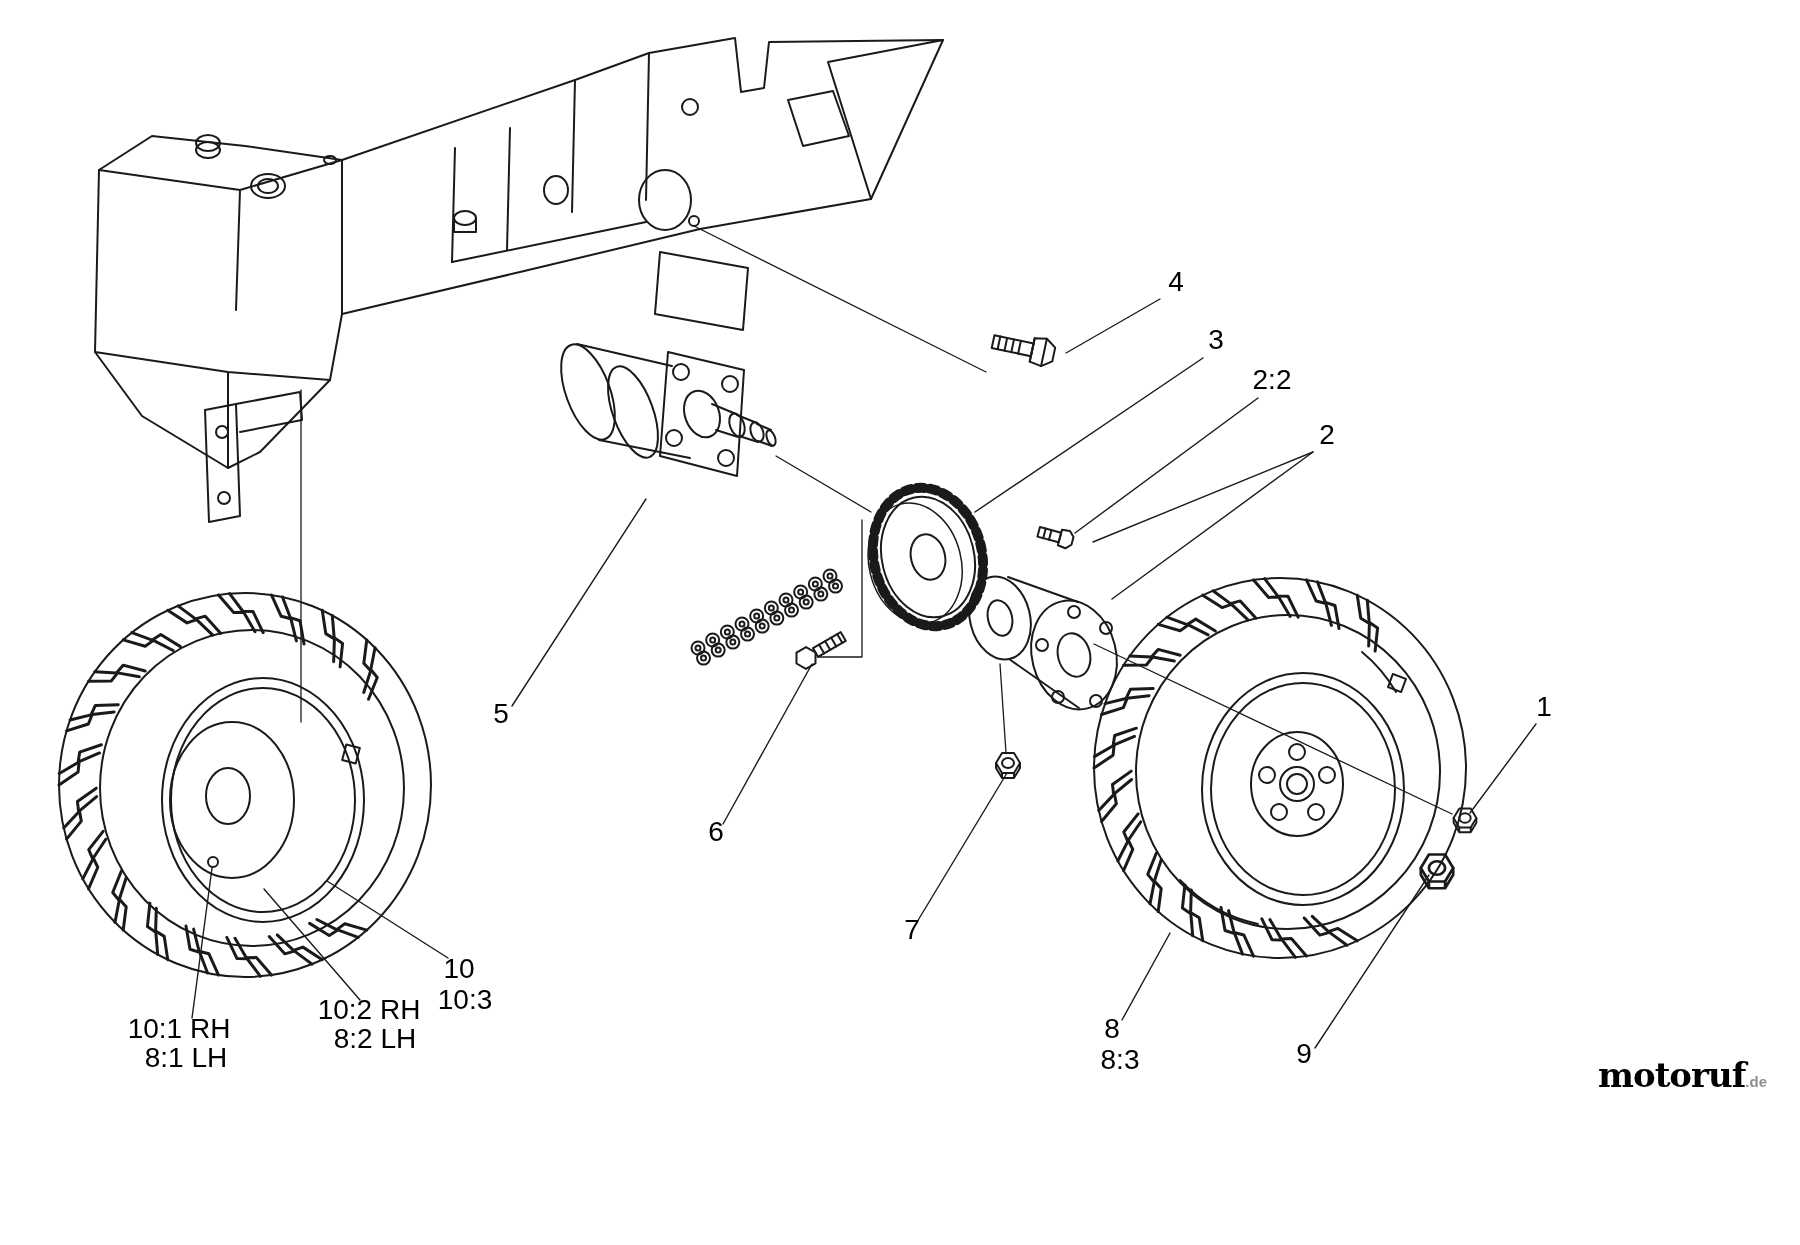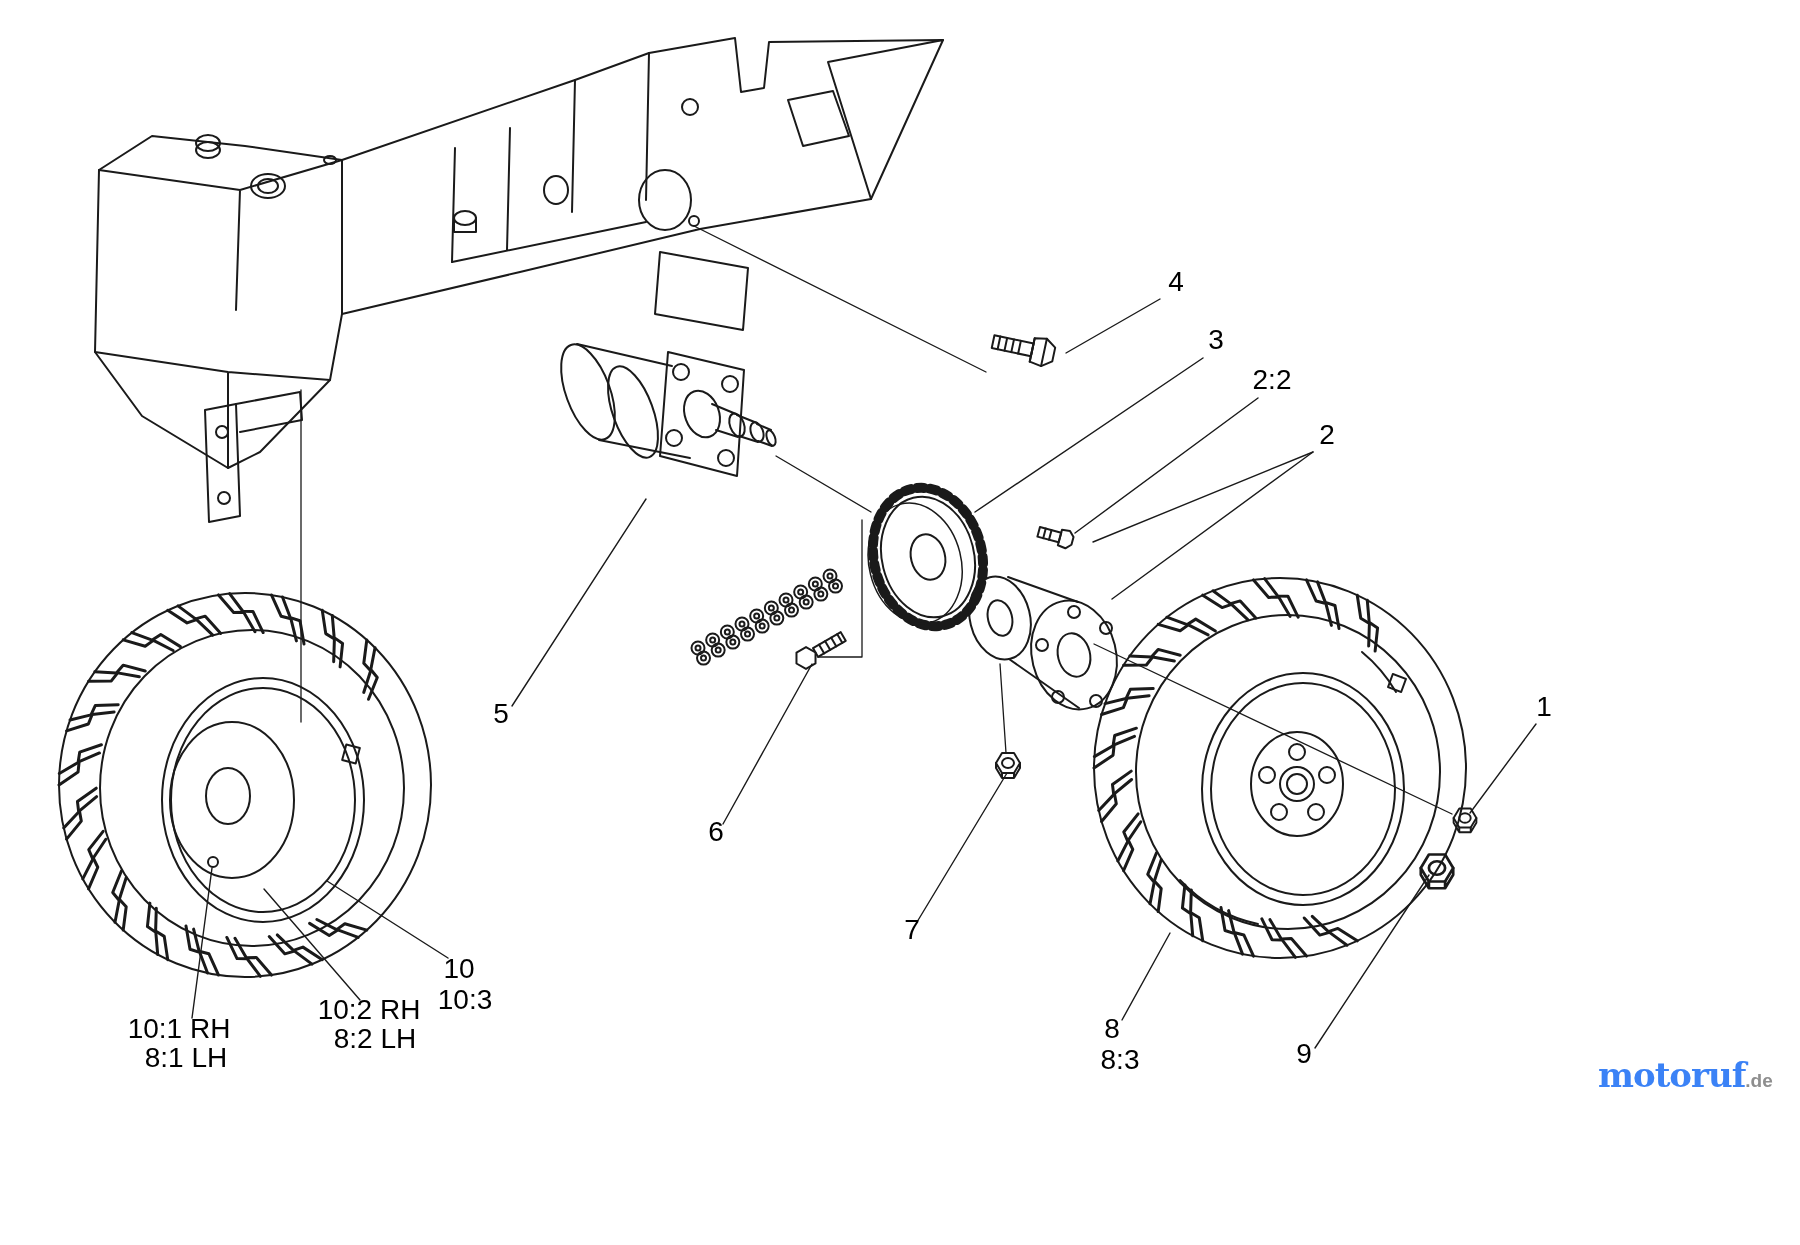--- a/index.html
+++ b/index.html
@@ -1,22 +1,22 @@
 <!DOCTYPE html>
 <html><head>
 <meta charset="utf-8">
 <style>
   html,body{margin:0;padding:0;}
   body{width:1800px;height:1245px;background:#ffffff;font-family:"Liberation Sans",sans-serif;}
   .canvas{position:relative;width:1800px;height:1245px;background:#ffffff;overflow:hidden;}
   .canvas svg{position:absolute;left:0;top:0;}
   .canvas svg text{font-family:"Liberation Sans",sans-serif;font-size:28px;fill:#000000;}
   .watermark{position:absolute;left:1598px;top:1058px;white-space:nowrap;line-height:1;}
-  .watermark .brand{font-family:"DejaVu Serif",serif;font-weight:bold;font-size:34px;color:#3b82f6;letter-spacing:-1px;}
-  .watermark .tld{font-family:"Liberation Sans",sans-serif;font-size:19px;font-weight:bold;color:#8e8e8e;}
+  .watermark .brand{font-family:"DejaVu Serif",serif;font-weight:bold;font-size:34px;color:#000000;letter-spacing:-1px;}
+  .watermark .tld{font-family:"Liberation Sans",sans-serif;font-size:15px;font-weight:bold;color:#8e8e8e;}
 </style>
 </head>
 <body>
 
 <div class="canvas">
   <svg width="1800" height="1245" viewBox="0 0 1800 1245">
 
     <g stroke="#1a1a1a" fill="none" stroke-width="2" stroke-linejoin="round" stroke-linecap="round">
 
       <g>

